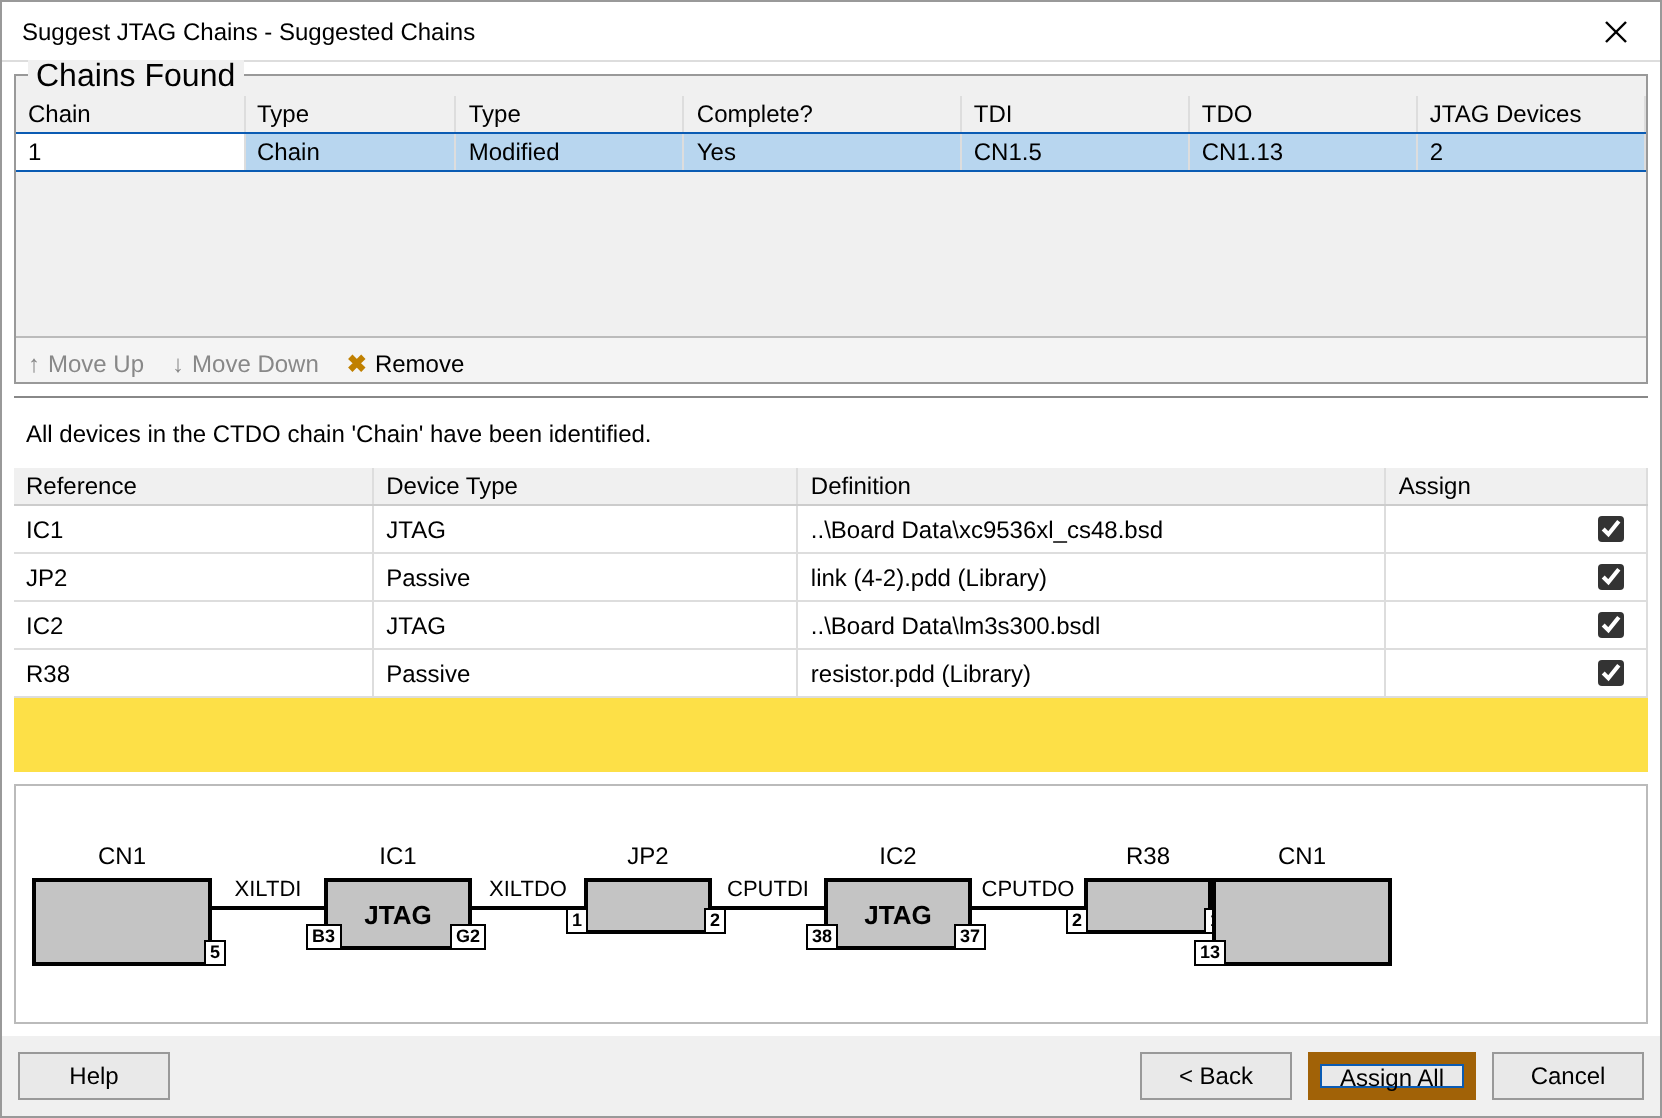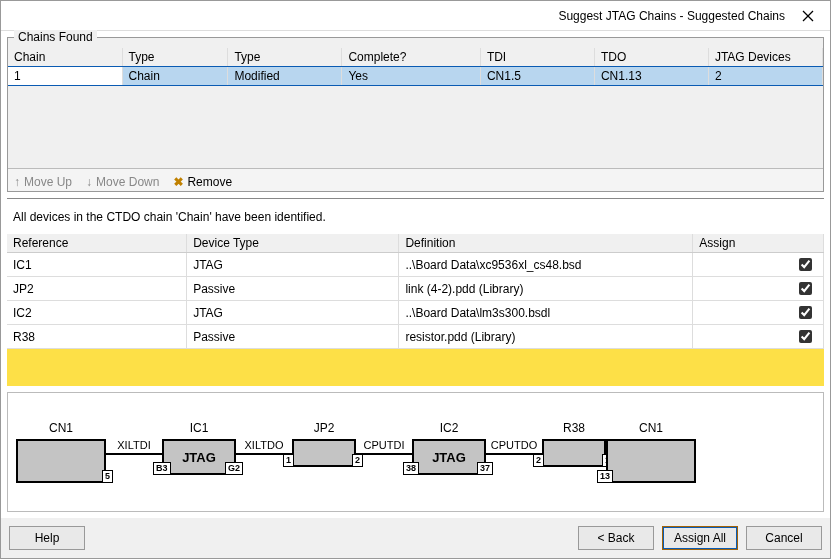--- a/index.html
+++ b/index.html
@@ -21,21 +21,21 @@
   .titlebar {
     display: flex;
     align-items: center;
     justify-content: space-between;
     height: 30px;
     padding: 0 0 0 10px;
     font-size: 12px;
     background: #fff;
     border-bottom: 1px solid #ddd;
   }
-  .titlebar .title { flex: 1; text-align: right; }
+  .titlebar .title { flex: 1; }
   .closebtn {
     width: 45px;
     height: 30px;
     display: flex;
     align-items: center;
     justify-content: center;
     cursor: pointer;
   }
   .closebtn svg { width: 12px; height: 12px; }
   .content {
@@ -50,21 +50,21 @@
     position: relative;
     padding: 10px 0 0 0;
     background: #f0f0f0;
   }
   .groupbox .legend {
     position: absolute;
     top: -8px;
     left: 6px;
     background: #f0f0f0;
     padding: 0 4px;
-    font-size: 12px;
+    font-size: 16px;
   }
   table.grid {
     width: 100%;
     border-collapse: collapse;
     background: #f0f0f0;
     table-layout: fixed;
   }
   table.grid th, table.grid td {
     text-align: left;
     padding: 2px 6px;
@@ -211,21 +211,21 @@
   .pushbtn {
     min-width: 76px;
     height: 24px;
     background: #e9e9e9;
     border: 1px solid #999;
     font-size: 12px;
     cursor: pointer;
     padding: 0 10px;
   }
   .pushbtn.default {
-    border: 1px solid #a16207;
+    border: 6px solid #a16207;
     box-shadow: inset 0 0 0 1px #0a5bb3;
   }
   .checkbox {
     width: 13px;
     height: 13px;
     accent-color: #333;
   }
 </style>
 </head>
 <body>

